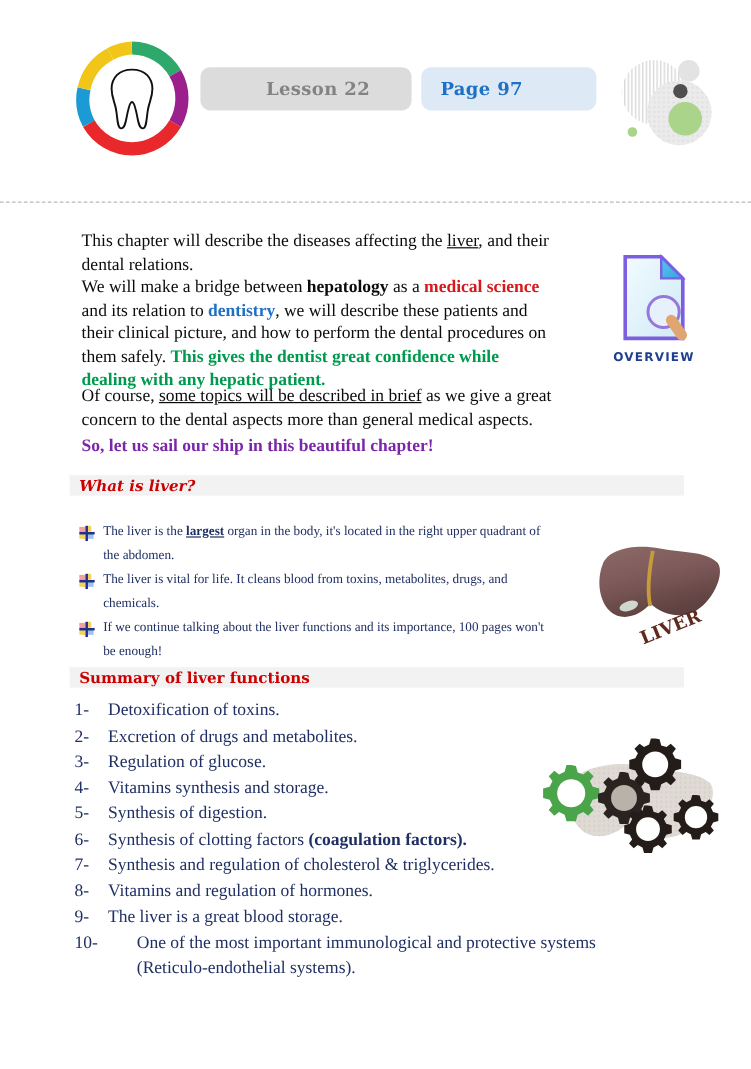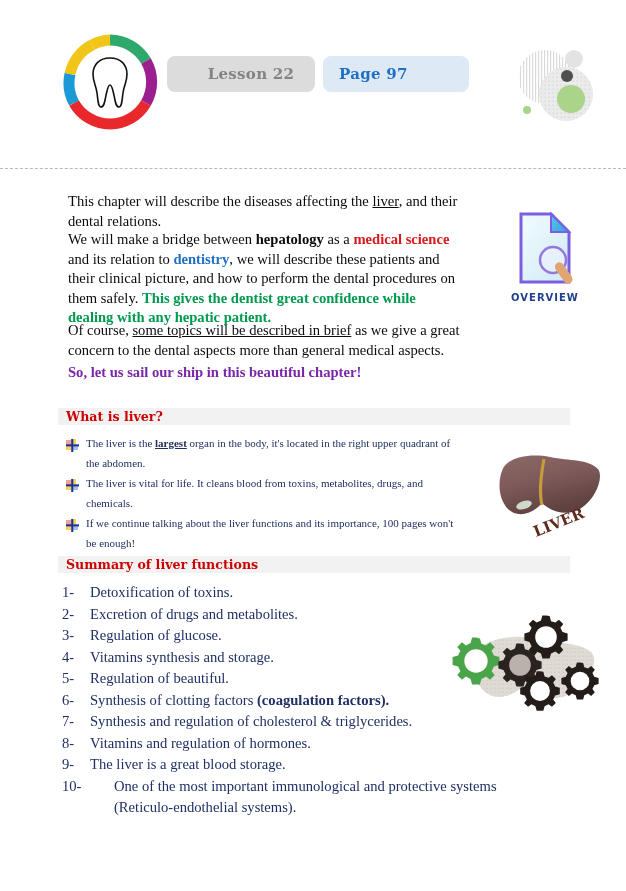--- a/index.html
+++ b/index.html
@@ -43,21 +43,21 @@
     font-weight: bold;
     font-size: 15px;
     letter-spacing: 0.3px;
     line-height: 24px;
     box-sizing: border-box;
     height: 36px;
   }
   #badge-lesson {
     background: #dcdcdc;
     color: #838383;
-    width: 148px;
+    width: 176px;
     text-align: center;
     padding-left: 36px;
   }
   #badge-page {
     background: #ddeaf6;
     color: #1f6fc4;
     width: 146px;
   }
 
   #doc-title {
@@ -141,21 +141,21 @@
     height: 17px;
     background: #f2f2f2;
     color: #cc0000;
     font-family: "DejaVu Serif", "Liberation Serif", serif;
     font-weight: bold;
     font-size: 12.6px;
     line-height: 17px;
     padding-left: 8px;
     box-sizing: border-box;
   }
-  #head-what-is-liver { top: 230px; }
+  #head-what-is-liver { top: 218px; font-style: italic; }
   #head-summary { top: 378px; }
 
   
   #bullets {
     position: absolute;
     left: 66px;
     top: 256px;
     width: 400px;
   }
   .bullet-row {
@@ -357,21 +357,21 @@
       <div class="num-row">
         <span class="num-mark">3-</span>
         <span class="num-text"><span>Regulation of glucose.</span></span>
       </div>
       <div class="num-row">
         <span class="num-mark">4-</span>
         <span class="num-text"><span>Vitamins synthesis and storage.</span></span>
       </div>
       <div class="num-row">
         <span class="num-mark">5-</span>
-        <span class="num-text"><span>Regulation of beautiful.</span></span>
+        <span class="num-text"><span>Synthesis of digestion.</span></span>
       </div>
       <div class="num-row">
         <span class="num-mark">6-</span>
         <span class="num-text"><span>Synthesis of clotting factors </span><span class="b">(coagulation factor</span><span class="b">s).</span></span>
       </div>
       <div class="num-row">
         <span class="num-mark">7-</span>
         <span class="num-text"><span>Synthesis and regulation of cholesterol &amp; triglycerides.</span></span>
       </div>
       <div class="num-row">

